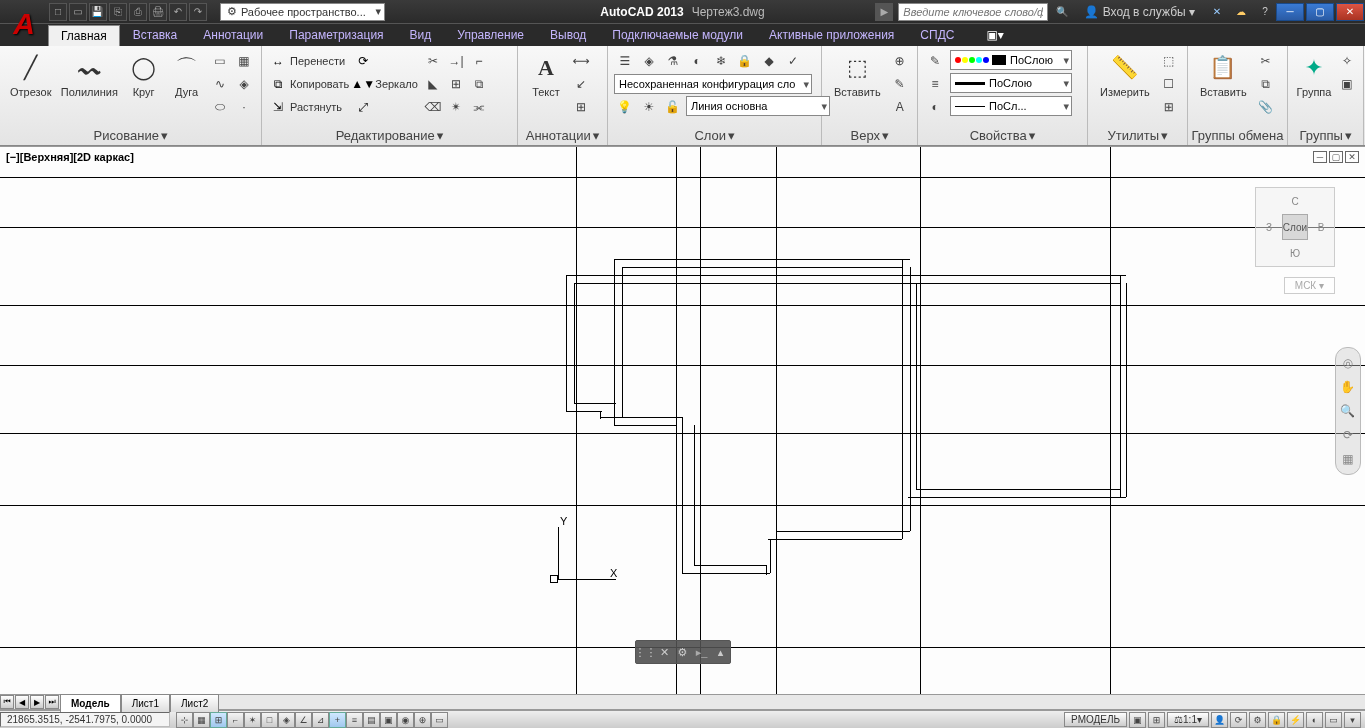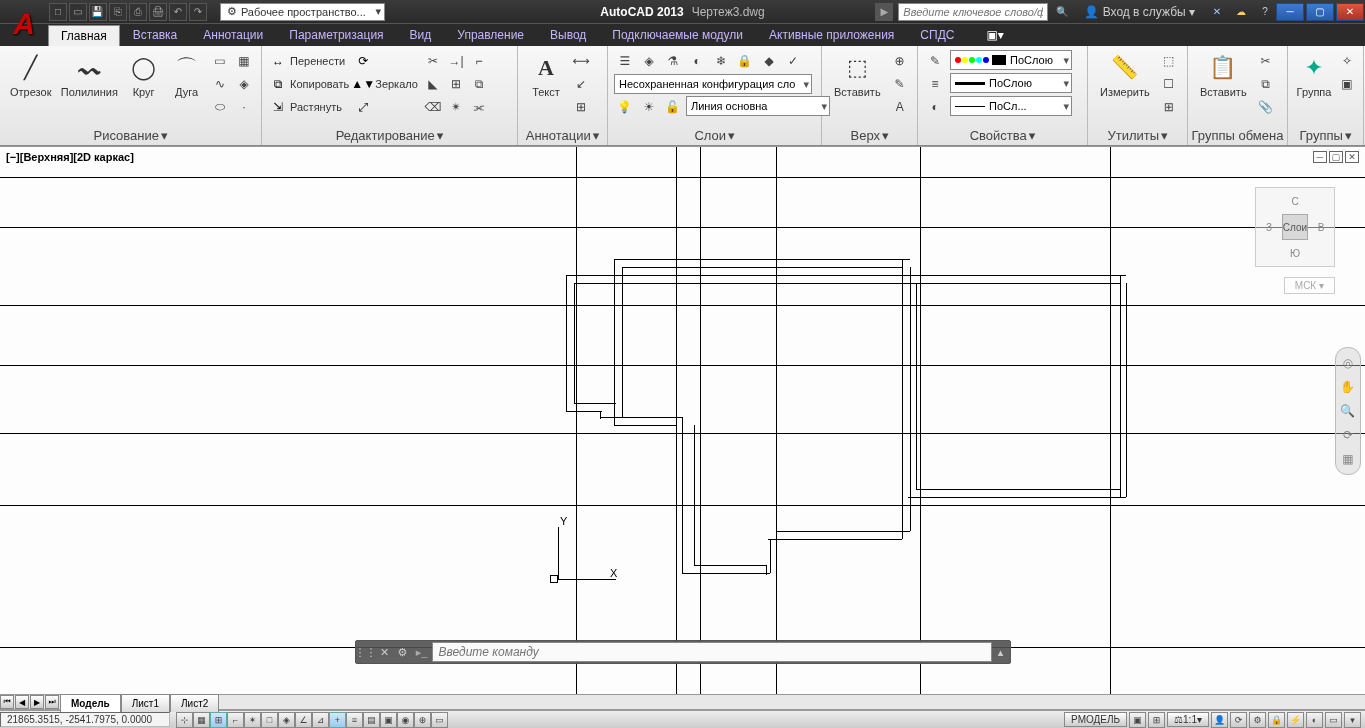--- a/index.html
+++ b/index.html
@@ -436,21 +436,20 @@
     <span class="nb">🔍</span>
     <span class="nb">⟳</span>
     <span class="nb">▦</span>
   </div>
 
   <div class="cmdline-wrap">
     <span class="handle">⋮⋮</span>
     <span class="closebtn">✕</span>
     <span class="closebtn">⚙</span>
     <span style="width:20px;text-align:center;color:#aaa;">▸_</span>
-    <input class="cmd-input" placeholder="Введите команду" style="">
     <span class="closebtn">▴</span>
   </div>
 </div>
 
 <div class="tabrow">
   <div class="tabnav">
     <span>⏮</span>
     <span>◀</span>
     <span>▶</span>
     <span>⏭</span>

